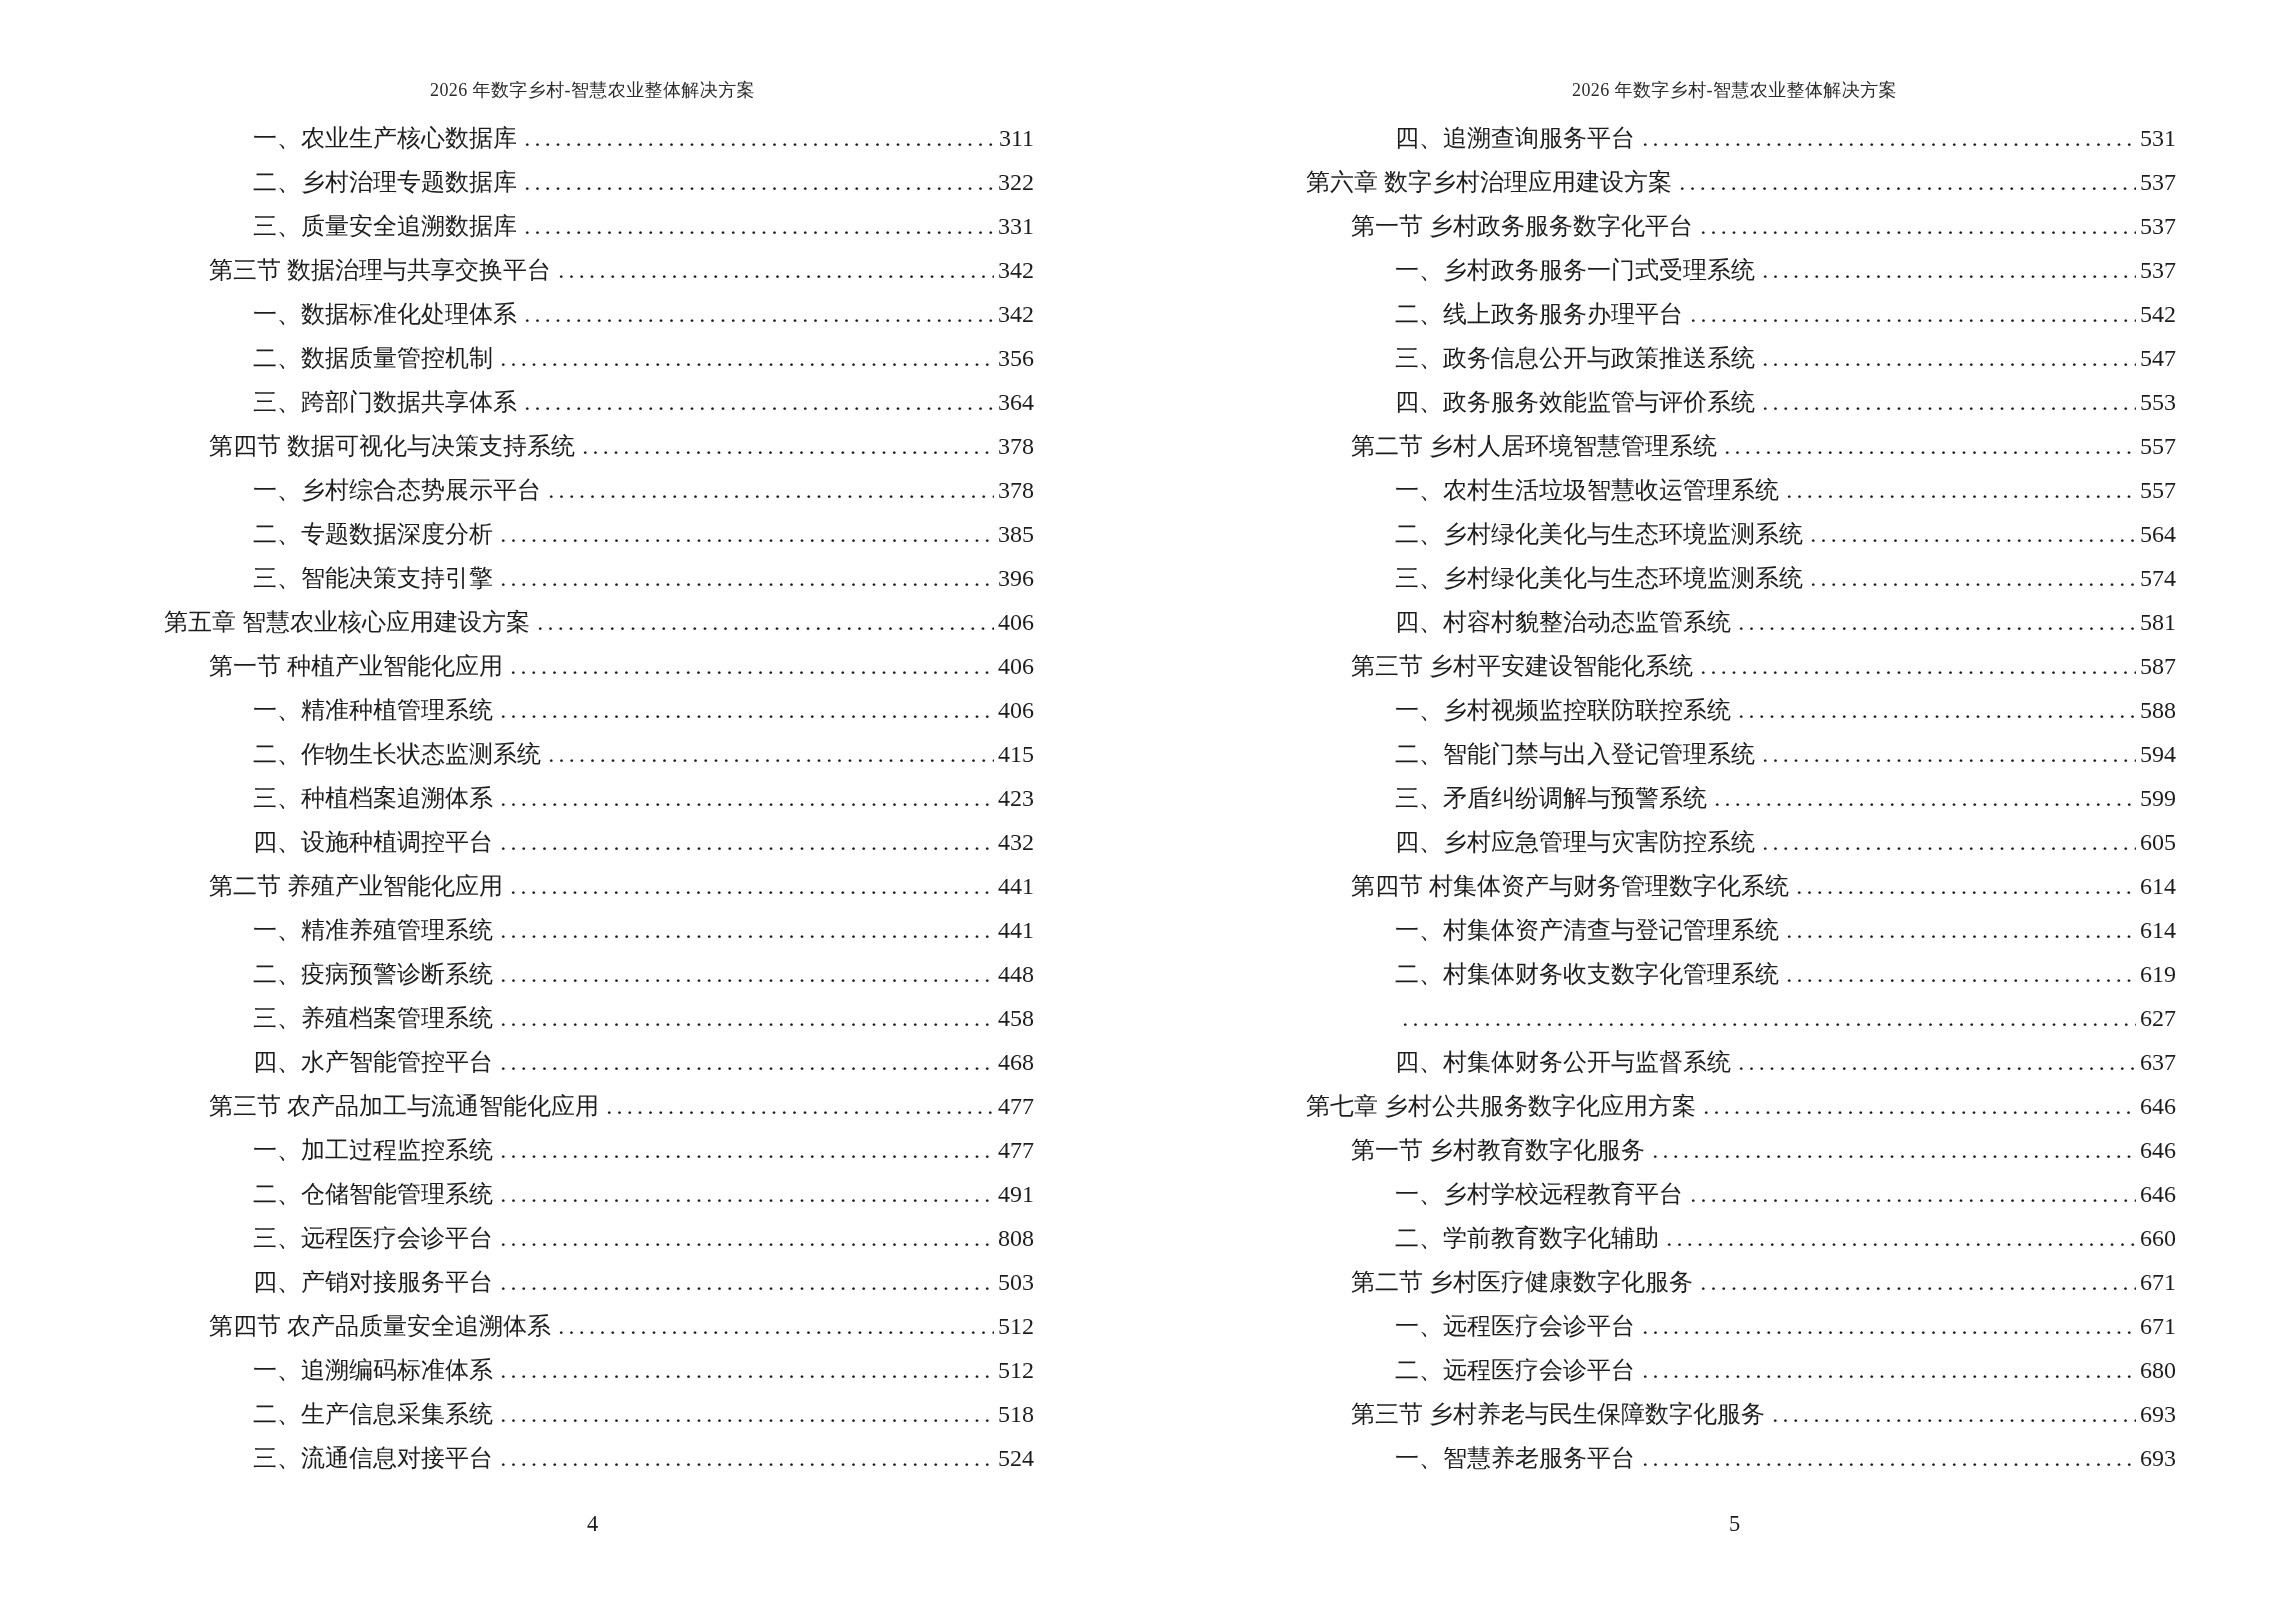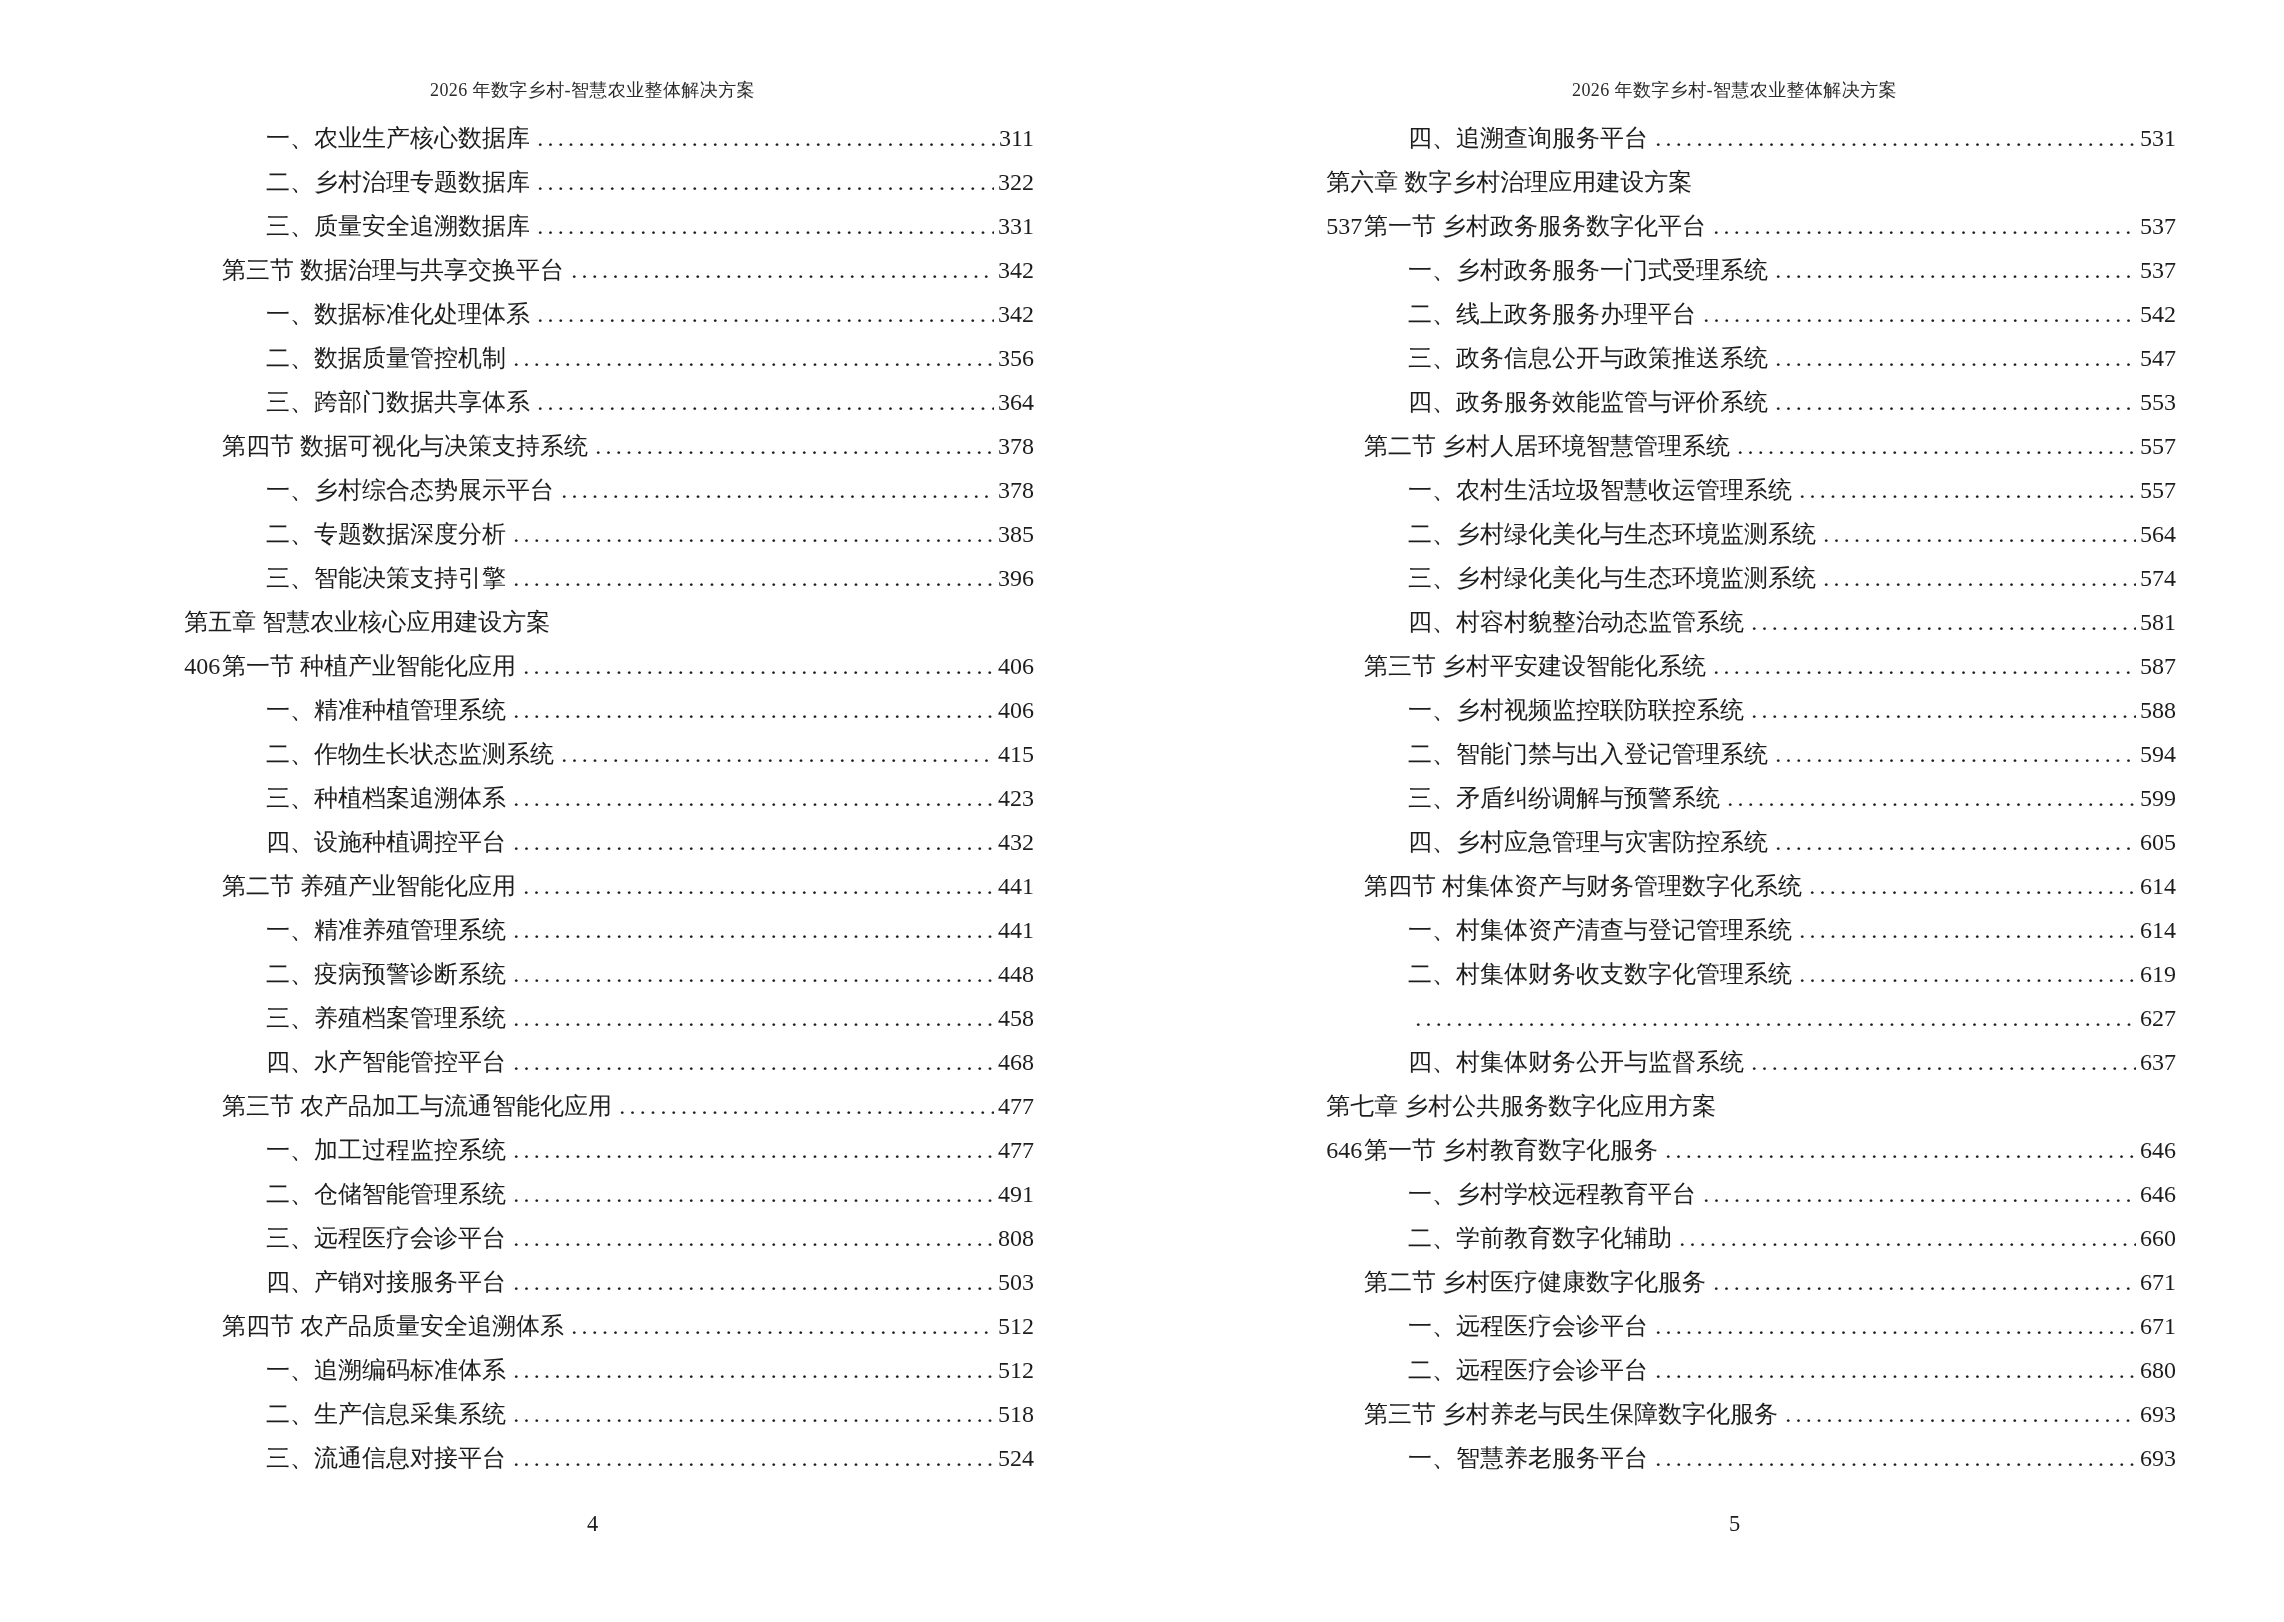--- a/index.html
+++ b/index.html
@@ -16,34 +16,34 @@
   .page-header {
     position:absolute; top:78px; left:43px; right:0;
     text-align:center; font-size:18px; letter-spacing:0.4px;
     white-space:nowrap; color:#2b2b2b;
   }
   .page-footer {
     position:absolute; top:1511px; left:43px; right:0;
     text-align:center; font-size:22.4px; color:#1d1d1d;
   }
 
-  .toc { position:absolute; top:116px; left:177px; right:108px; }
+  .toc { position:absolute; top:116px; left:164px; right:108px; }
   .toc-row {
     display:flex; align-items:baseline;
     height:44px; line-height:44px;
     font-size:24px; white-space:nowrap;
   }
   .toc-row .title   { flex:0 0 auto; }
   .toc-row .dots    { flex:1 1 auto; overflow:hidden; margin:0 4.3px 0 7.2px; letter-spacing:4.3px; }
   .toc-row .dots::after {
     content:"...................................................................................................................................................................";
   }
   .toc-row .pagenum { flex:0 0 auto; }
 
-  .lvl0 { padding-left:0;flex-direction:column; }
+  .lvl0 { padding-left:0; }
   .lvl1 { padding-left:45px; }
   .lvl2 { padding-left:89px; }
 </style>
 </head>
 <body>
 
 <div class="sheet">
 
   <section class="page">
     <div class="page-header">2026 年数字乡村-智慧农业整体解决方案</div>

